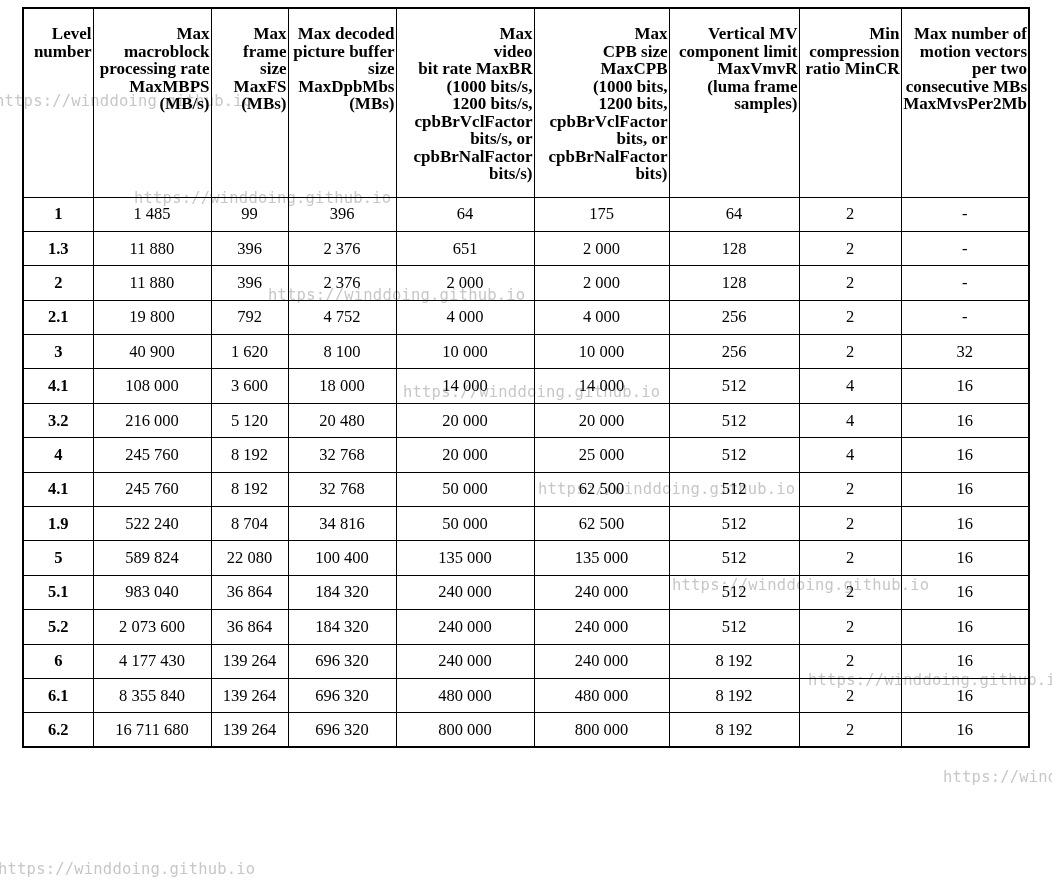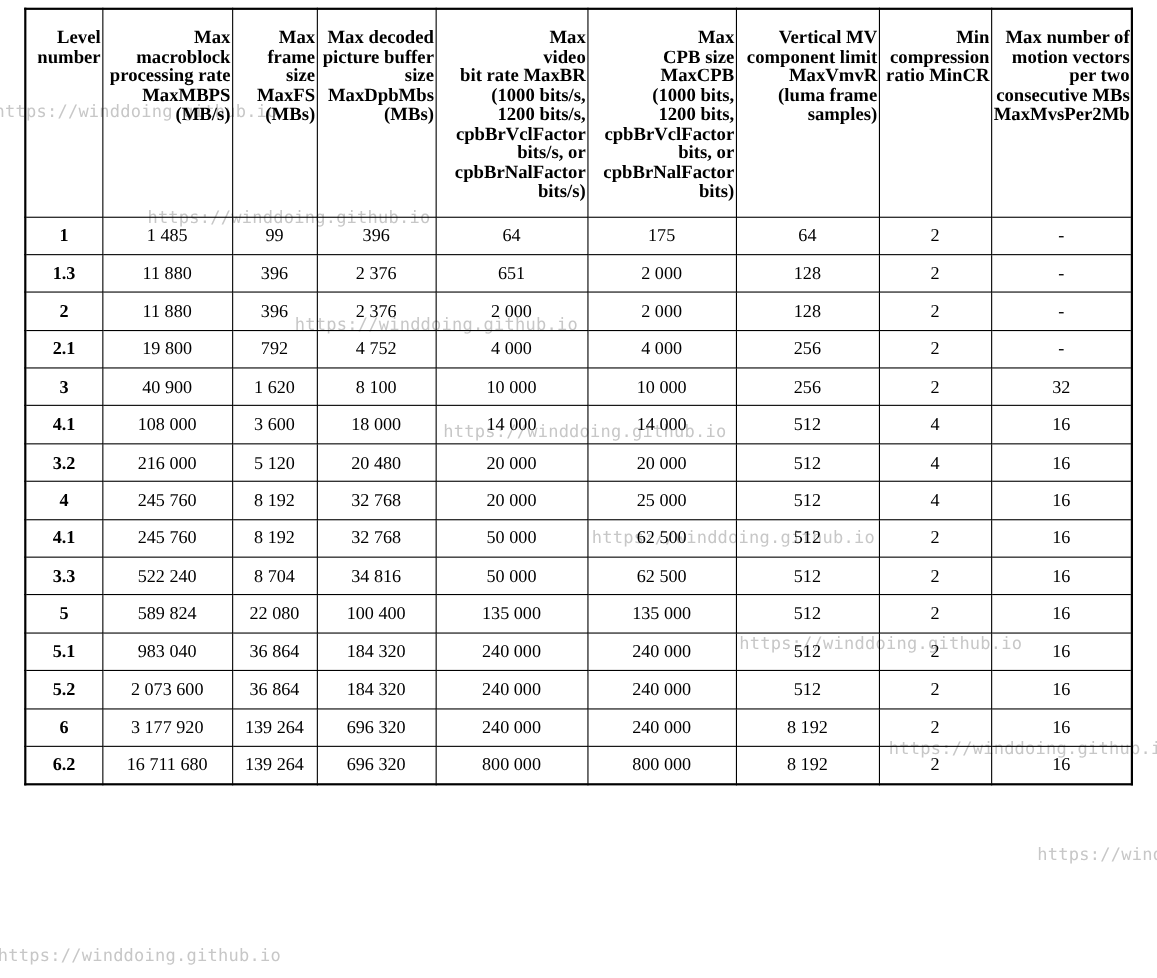--- a/index.html
+++ b/index.html
@@ -257,21 +257,21 @@
           <td>245 760</td>
           <td>8 192</td>
           <td>32 768</td>
           <td>50 000</td>
           <td>62 500</td>
           <td>512</td>
           <td>2</td>
           <td>16</td>
         </tr>
         <tr>
-          <td class="level">3.3</td>
+          <td class="level">1.9</td>
           <td>522 240</td>
           <td>8 704</td>
           <td>34 816</td>
           <td>50 000</td>
           <td>62 500</td>
           <td>512</td>
           <td>2</td>
           <td>16</td>
         </tr>
         <tr>
@@ -302,25 +302,36 @@
           <td>36 864</td>
           <td>184 320</td>
           <td>240 000</td>
           <td>240 000</td>
           <td>512</td>
           <td>2</td>
           <td>16</td>
         </tr>
         <tr>
           <td class="level">6</td>
-          <td>3 177 920</td>
+          <td>4 177 430</td>
           <td>139 264</td>
           <td>696 320</td>
           <td>240 000</td>
           <td>240 000</td>
+          <td>8 192</td>
+          <td>2</td>
+          <td>16</td>
+        </tr>
+        <tr>
+          <td class="level">6.1</td>
+          <td>8 355 840</td>
+          <td>139 264</td>
+          <td>696 320</td>
+          <td>480 000</td>
+          <td>480 000</td>
           <td>8 192</td>
           <td>2</td>
           <td>16</td>
         </tr>
         <tr>
           <td class="level">6.2</td>
           <td>16 711 680</td>
           <td>139 264</td>
           <td>696 320</td>
           <td>800 000</td>

